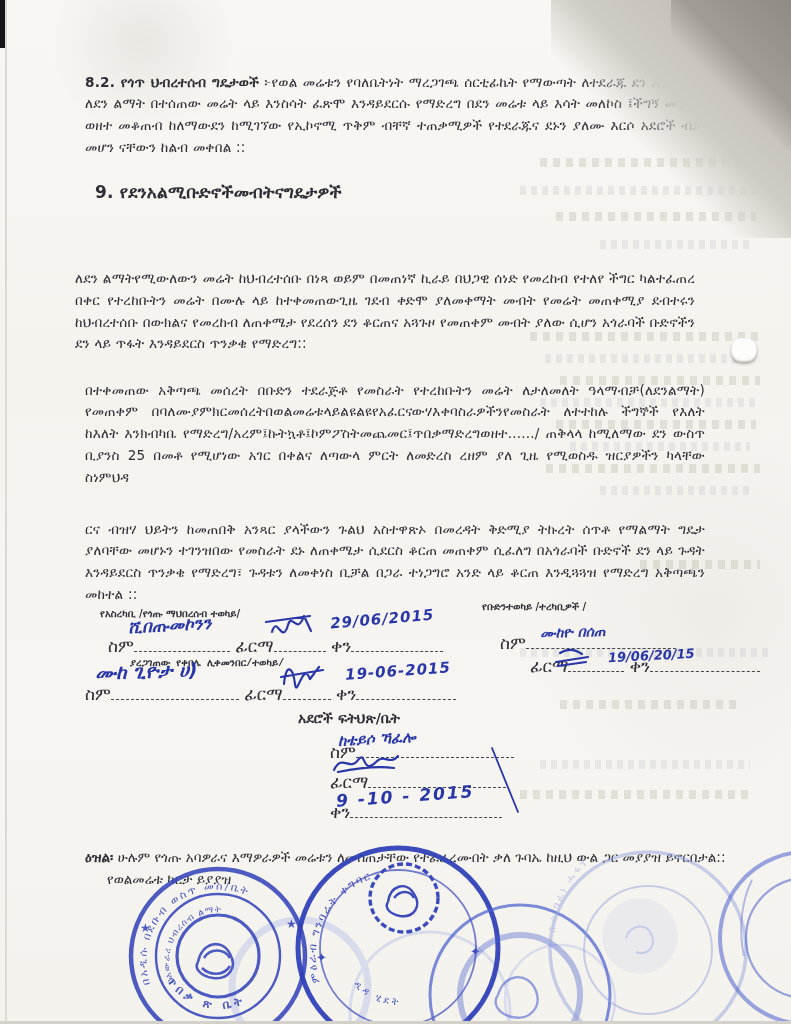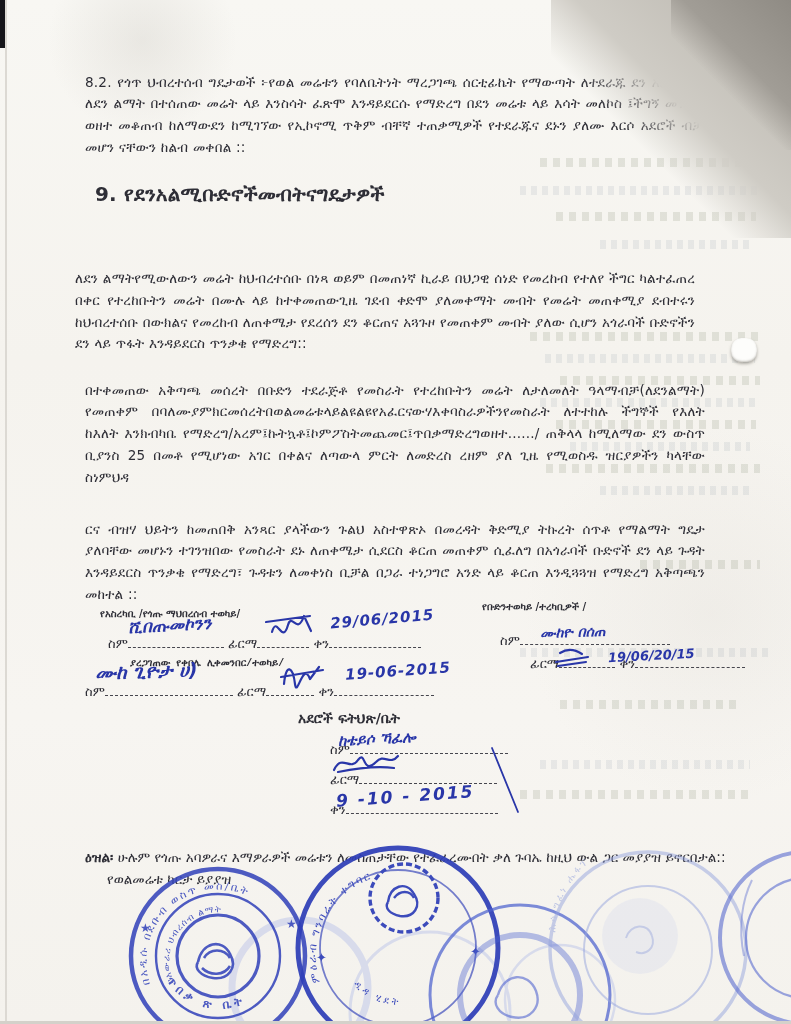--- a/index.html
+++ b/index.html
@@ -25,27 +25,27 @@
   .edge-bottom{position:absolute;left:0;bottom:0;width:791px;height:3px;background:#d4d1ca;}
   .hole-punch{position:absolute;left:731px;top:338px;width:26px;height:24px;border-radius:40%/44%;
     background:#fdfdfb;box-shadow:0 2px 3px rgba(120,116,108,.55), inset 0 -1px 2px rgba(150,146,138,.5);}
   
   .bt{position:absolute;height:9px;filter:blur(.7px);opacity:.8;
     background:repeating-linear-gradient(90deg, rgba(112,124,96,.20) 0 7px, transparent 7px 13px);}
   .bt2{background:repeating-linear-gradient(90deg, rgba(120,135,150,.16) 0 6px, transparent 6px 11px);}
   
   .doc{position:absolute;left:0;top:0;width:791px;height:1024px;color:#2e2e36;}
   .para{position:absolute;text-align:justify;font-size:13.6px;line-height:1.6;letter-spacing:.2px;}
-  .hd{position:absolute;font-weight:700;font-size:20px;letter-spacing:.2px;}
-  .b{font-weight:400;}
+  .hd{position:absolute;font-weight:700;font-size:17px;letter-spacing:.2px;}
+  .b{font-weight:700;}
   .note{position:absolute;font-size:13.6px;line-height:1.65;padding-left:22px;text-indent:-22px;}
   .note .lbl{font-weight:700;}
   
   .sigtitle{position:absolute;font-weight:700;font-size:10px;}
-  .sigrow{position:absolute;font-size:13px;white-space:nowrap;}
+  .sigrow{position:absolute;font-size:17px;white-space:nowrap;}
   .dots{display:inline-block;height:11px;border-bottom:1.6px dashed #46464e;vertical-align:baseline;}
   
   .hw{position:absolute;color:#2936a8;font-style:italic;font-weight:600;white-space:nowrap;}
   svg.layer{position:absolute;left:0;top:0;pointer-events:none;}
   .stamp-text{font-family:"DejaVu Sans",sans-serif;}
 </style>
 </head>
 <body>
 
 <div class="page">

